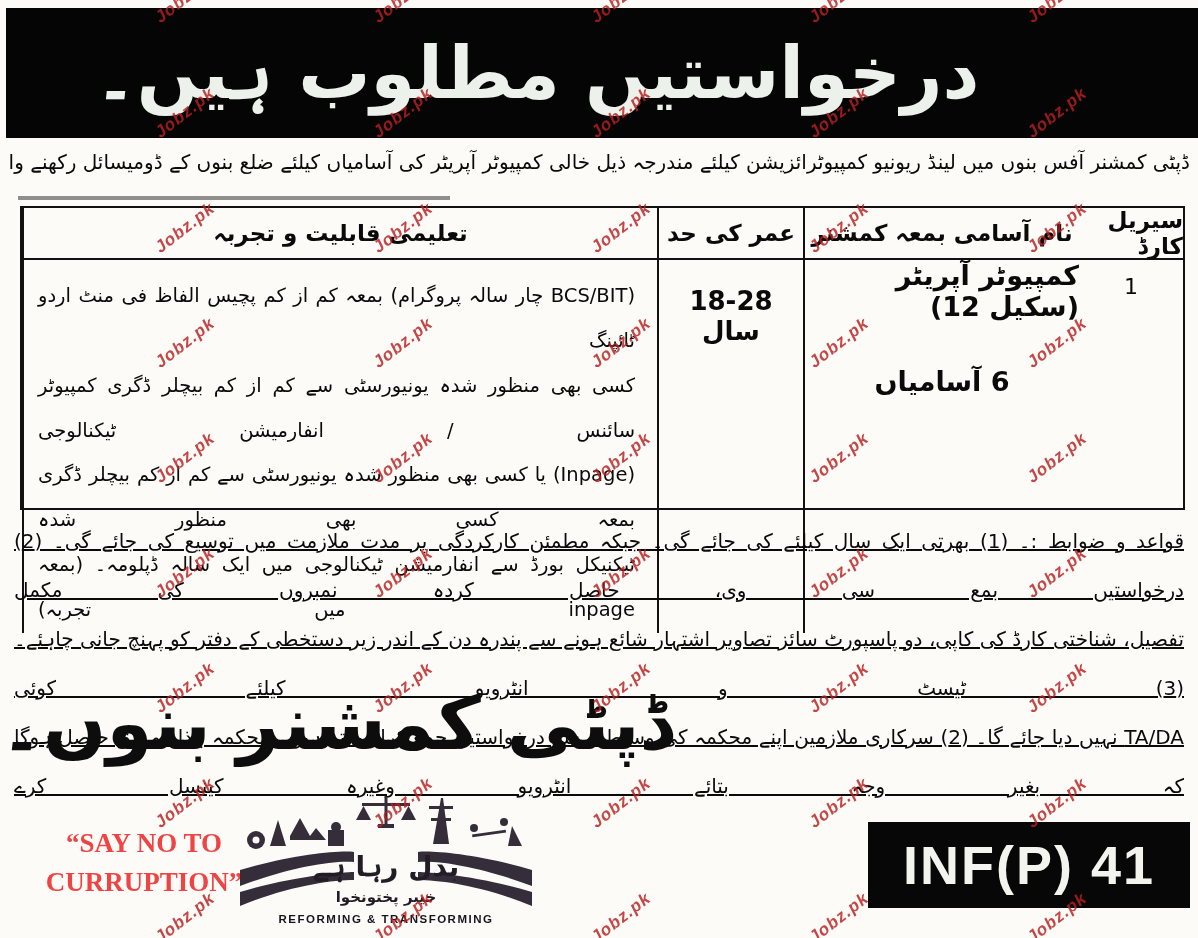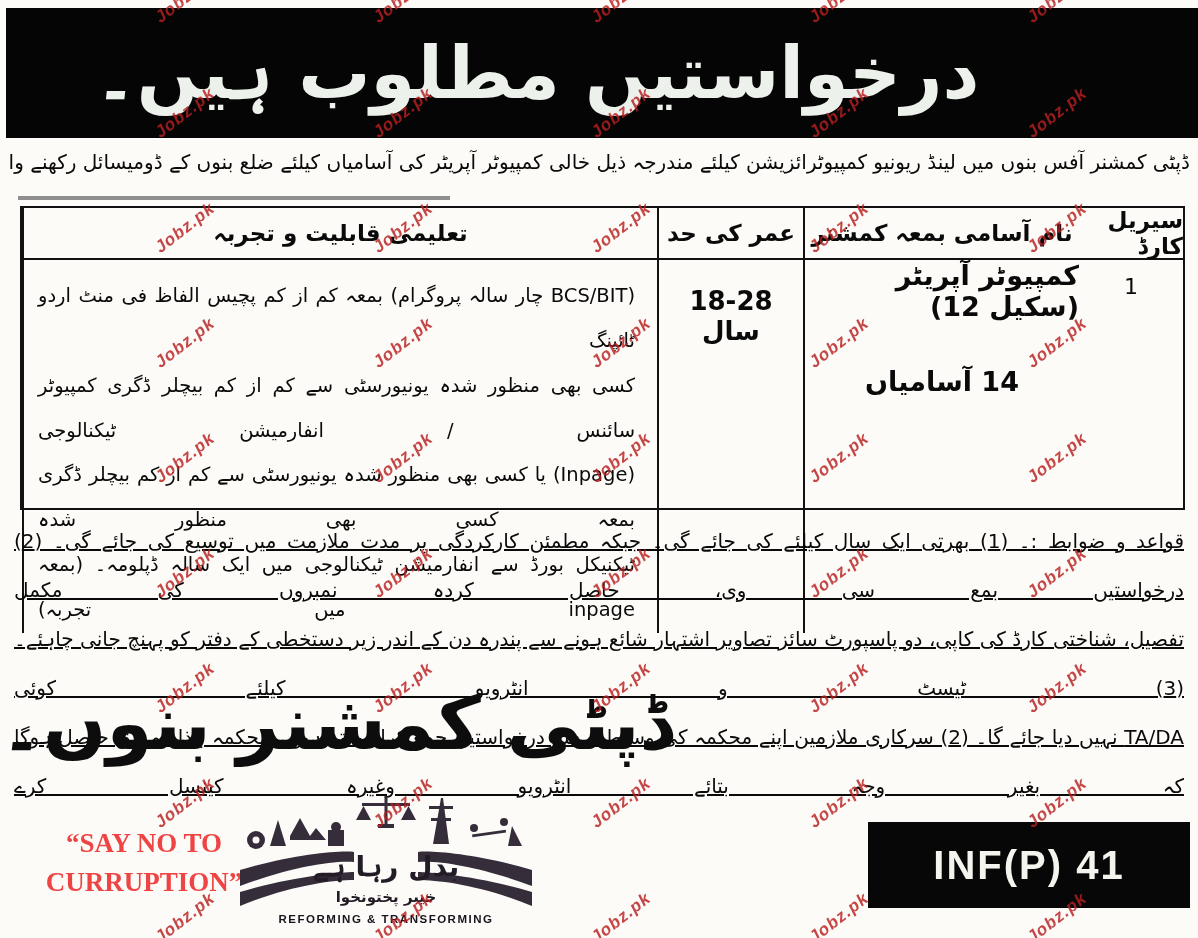--- a/index.html
+++ b/index.html
@@ -57,21 +57,21 @@
   .slogan{
     position:absolute;left:30px;top:824px;width:228px;text-align:center;
     font-family:"Liberation Serif",serif;font-weight:bold;font-size:27px;
     color:#ef4444;line-height:1.45;
   }
   .logo-box{position:absolute;left:236px;top:790px;width:300px;height:140px;}
   .inf-box{
     position:absolute;left:868px;top:822px;width:322px;height:86px;background:#070707;
     display:flex;align-items:center;justify-content:center;
   }
-  .inf-text{color:#f4f4ee;font-size:40px;font-weight:bold;
+  .inf-text{color:#f4f4ee;font-size:54px;font-weight:bold;
             font-family:"Liberation Sans",sans-serif;letter-spacing:2px;}
   
   #watermarks{position:absolute;inset:0;pointer-events:none;z-index:9;}
   .wm{
     position:absolute;transform:rotate(-38deg);opacity:.82;
     font:bold italic 17px "Liberation Sans",sans-serif;letter-spacing:1px;
   }
 </style>
 </head>
 <body>
@@ -88,21 +88,21 @@
   <div class="jobtable">
     <div class="cell hcell">سیریل کارڈ</div>
     <div class="cell hcell bl">نام آسامی بمعہ کمشنر</div>
     <div class="cell hcell bl">عمر کی حد</div>
     <div class="cell hcell bl">تعلیمی قابلیت و تجربہ</div>
 
     <div class="cell serial-cell">1</div>
 
     <div class="cell post-cell bl">
       <span>کمپیوٹر آپریٹر (سکیل 12)</span>
-      <span>14 آسامیاں</span>
+      <span>6 آسامیاں</span>
     </div>
 
     <div class="cell age-cell bl">18-28 سال</div>
 
     <div class="cell qual-cell bl">
       <div class="qual-line">(BCS/BIT چار سالہ پروگرام) بمعہ کم از کم پچیس الفاظ فی منٹ اردو ٹائپنگ</div>
       <div class="qual-line">کسی بھی منظور شدہ یونیورسٹی سے کم از کم بیچلر ڈگری کمپیوٹر سائنس / انفارمیشن ٹیکنالوجی</div>
       <div class="qual-line">(Inpage) یا کسی بھی منظور شدہ یونیورسٹی سے کم از کم بیچلر ڈگری بمعہ کسی بھی منظور شدہ</div>
       <div class="qual-line">ٹیکنیکل بورڈ سے انفارمیشن ٹیکنالوجی میں ایک سالہ ڈپلومہ۔ (بمعہ inpage میں تجربہ)</div>
     </div>

